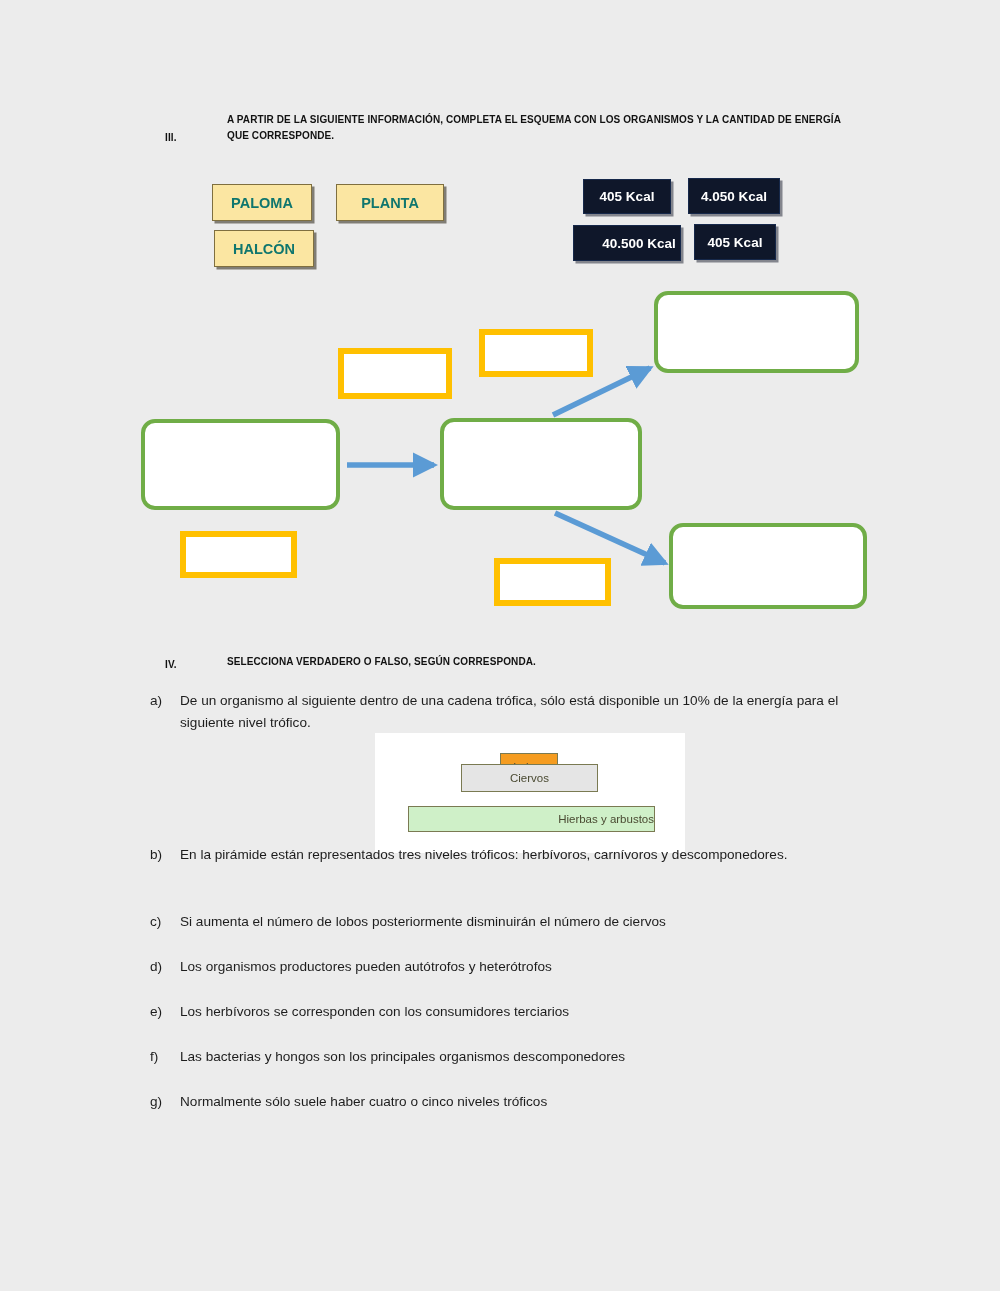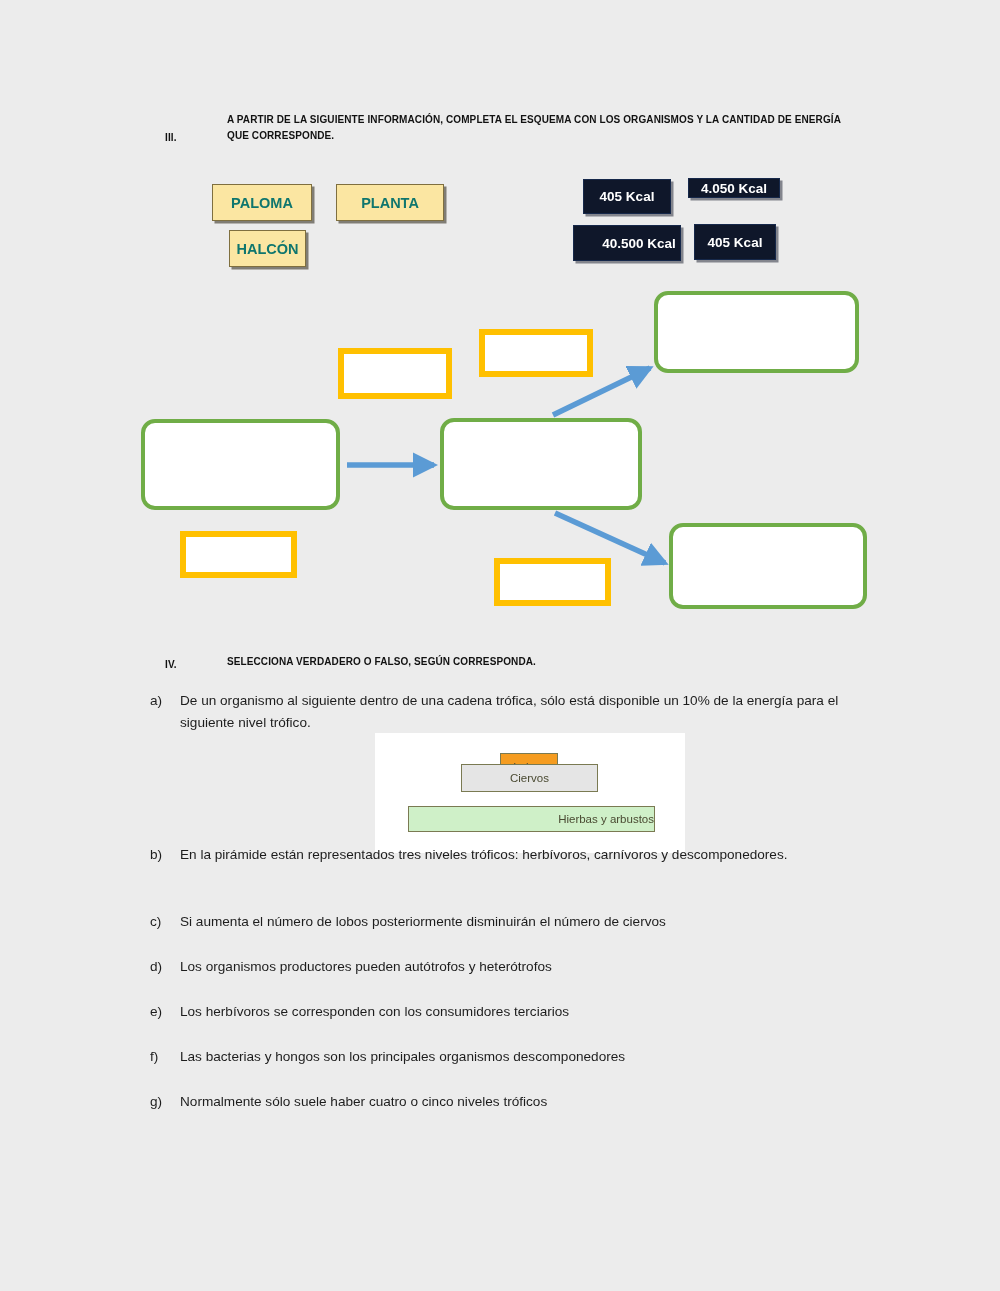--- a/index.html
+++ b/index.html
@@ -58,39 +58,39 @@
     display: flex;
     align-items: center;
     justify-content: center;
     font-weight: bold;
     font-size: 14.5px;
     color: #0f766e;
     box-sizing: border-box;
   }
   #org-0 { left: 212px; top: 184px; width: 100px; height: 37px; }
   #org-1 { left: 336px; top: 184px; width: 108px;  height: 37px; }
-  #org-2 { left: 229px; top: 230px; width: 77px; height: 37px; }
+  #org-2 { left: 214px; top: 230px; width: 100px; height: 37px; }
   #org-3 { left: 334px; top: 232px; width: 144px; height: 37px; }
 
   
   .energy-box {
     position: absolute;
     background: #0f172a;
     border: 1.5px solid #16284a;
     box-shadow: 2.5px 2.5px 0 rgba(25,30,45,0.5);
     display: flex;
     align-items: center;
     justify-content: center;
     font-weight: bold;
     font-size: 13.5px;
     color: #ffffff;
     box-sizing: border-box;
   }
   #kcal-0 { left: 583px; top: 179px; width: 88px;  height: 35px; }
-  #kcal-1 { left: 688px; top: 178px; width: 92px;  height: 20px; }
+  #kcal-1 { left: 688px; top: 178px; width: 92px;  height: 36px; }
   #kcal-2 { left: 573px; top: 225px; width: 108px; height: 36px; padding-left: 24px; }
   #kcal-3 { left: 694px; top: 224px; width: 82px;  height: 36px; }
 
   
   #diagram {
     position: absolute;
     left: 0;
     top: 275px;
     width: 1000px;
     height: 350px;

